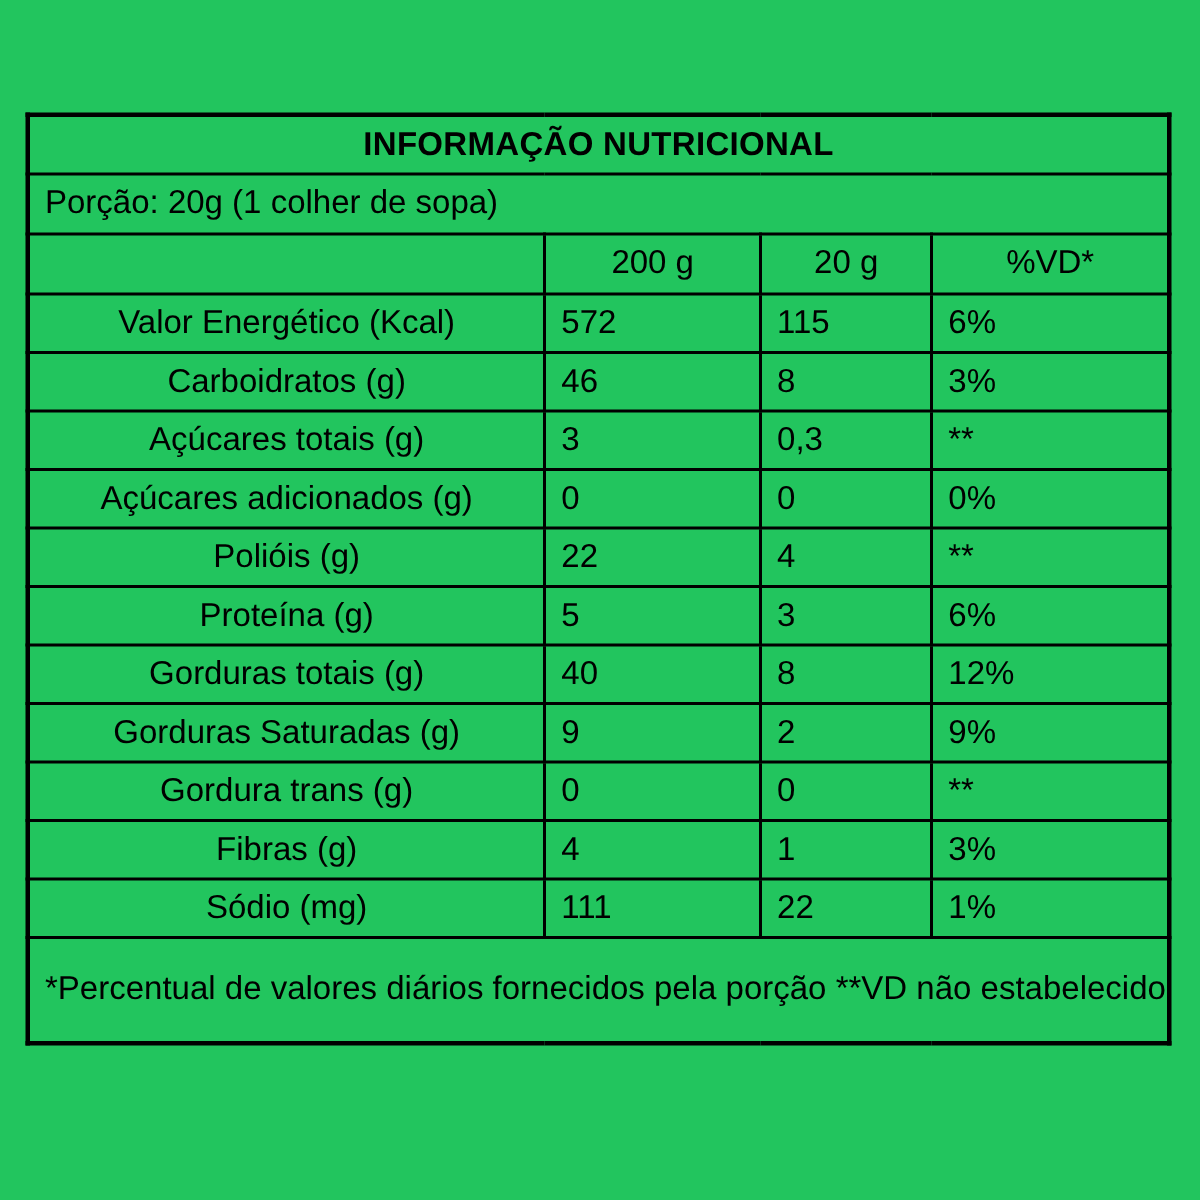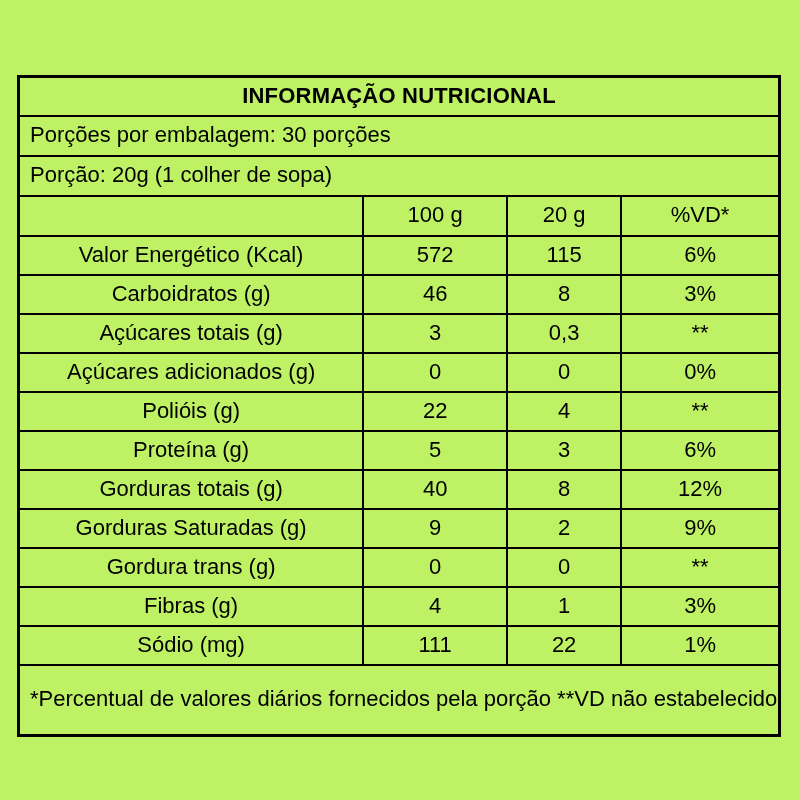--- a/index.html
+++ b/index.html
@@ -8,21 +8,21 @@
     width: 800px;
     height: 800px;
     background: #ffffff;
     font-family: "Liberation Sans", "DejaVu Sans", sans-serif;
     color: #000000;
   }
   .stage {
     position: relative;
     width: 800px;
     height: 800px;
-    background: #bef264;
+    background: #22c55e;
   }
   .nutrition-wrap {
     position: absolute;
     left: 17px;
     top: 75px;
     width: 764px;
   }
   table.nutrition {
     border-collapse: collapse;
     width: 100%;
@@ -50,21 +50,20 @@
   }
   td.colhead {
     text-align: center;
     height: 30px;
   }
   td.label {
     text-align: center;
     height: 29px;
   }
   td.num {
-    text-align: center;
     height: 29px;
   }
   td.indent-1 { padding-left: 22px; }
   td.indent-2 { padding-left: 36px; margin-top: 32px; }
   td.footnote-cell {
     height: 60px;
     white-space: normal;
     line-height: 1.45;
     vertical-align: middle;
     padding: 4px 10px 8px 10px;
@@ -80,28 +79,25 @@
         <col style="width:45.3%">
         <col style="width:18.9%">
         <col style="width:15.0%">
         <col style="width:20.8%">
       </colgroup>
       <tbody>
         <tr>
           <td class="title-cell" colspan="4">INFORMAÇÃO NUTRICIONAL</td>
         </tr>
         <tr>
-          <td class="full-row" colspan="4">Porções por embalagem: 30 porções</td>
-        </tr>
-        <tr>
           <td class="full-row" colspan="4">Porção: 20g (1 colher de sopa)</td>
         </tr>
         <tr>
           <td class="colhead"></td>
-          <td class="colhead">100 g</td>
+          <td class="colhead">200 g</td>
           <td class="colhead">20 g</td>
           <td class="colhead">%VD*</td>
         </tr>
 
         <tr>
           <td class="label">Valor Energético (Kcal)</td>
           <td class="num">572</td>
           <td class="num">115</td>
           <td class="num">6%</td>
         </tr>

